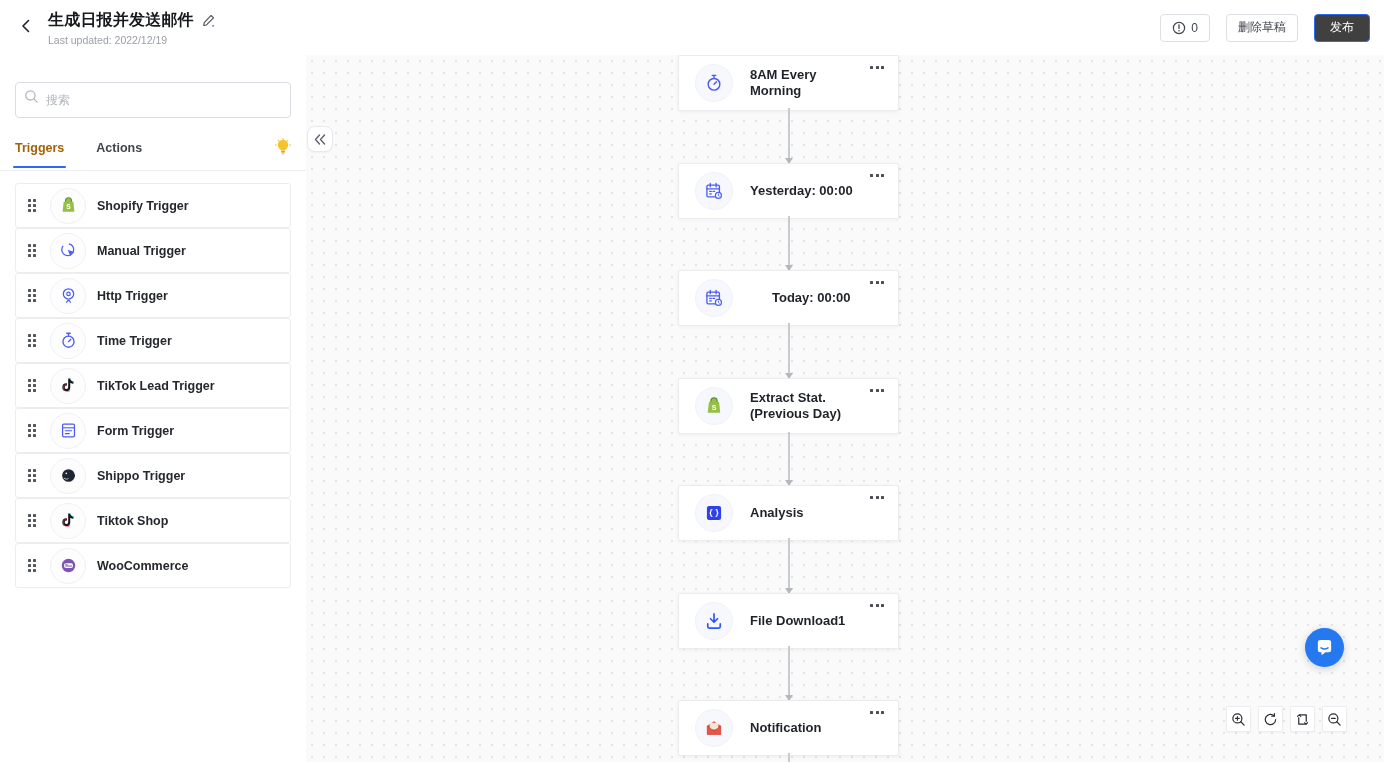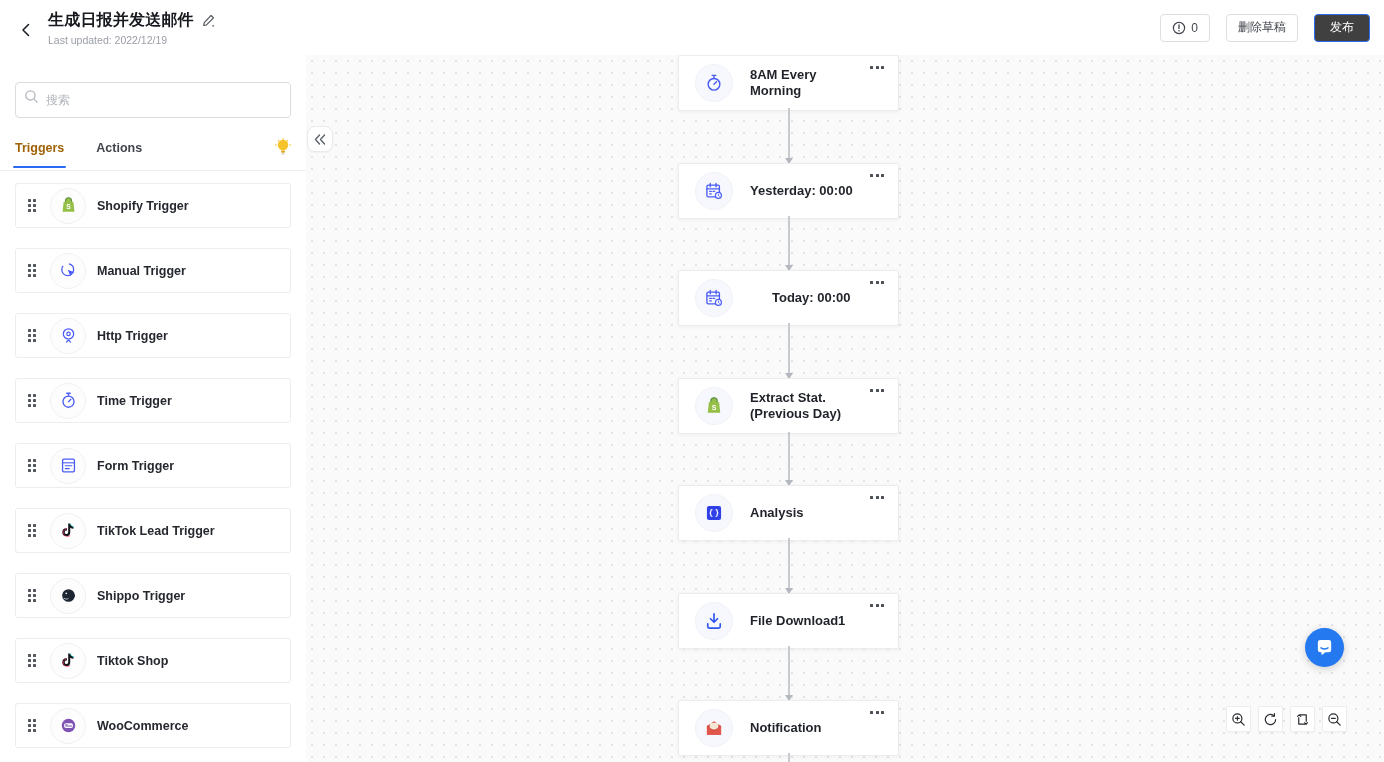--- a/index.html
+++ b/index.html
@@ -3,21 +3,21 @@
 <meta charset="utf-8">
 <style>
   * { margin:0; padding:0; box-sizing:border-box; }
   html,body { width:1384px; height:762px; }
   body { font-family:"Liberation Sans", sans-serif; background:#fff; }
   .page { position:relative; width:1384px; height:762px; overflow:hidden; background:#fff; }
 
   
   .header { position:absolute; top:0; left:0; right:0; height:55px; background:#fff; z-index:20;
             display:flex; align-items:center; justify-content:space-between; padding:0 14px; }
-  .header-left { display:flex; align-items:center; gap:10px; }
+  .header-left { display:flex; align-items:flex-start; gap:10px; }
   .back-btn { width:24px; height:24px; display:flex; align-items:center; justify-content:center;
               cursor:pointer; margin-top:4px; }
   .title-block {}
   .title-row { display:flex; align-items:center; gap:8px; }
   .wf-title { font-size:16px; font-weight:bold; color:#17191e; letter-spacing:.2px; }
   .wf-updated { font-size:10.5px; color:#9a9ea6; margin-top:3px; }
   .header-right { display:flex; align-items:center; gap:16px; }
   .hbtn { height:28px; display:inline-flex; align-items:center; justify-content:center; gap:5px;
           border:1px solid #dcdfe3; border-radius:4px; background:#fff; font-size:12px;
           color:#42464d; padding:0 11px; cursor:pointer; }
@@ -34,21 +34,21 @@
   .tabs { display:flex; align-items:center; margin-top:20px; padding:0 15px;
           border-bottom:1px solid #eceef1; position:relative; height:33px; }
   .tab { font-size:12.5px; color:#41454c; font-weight:bold; margin-right:32px; padding-bottom:12px;
          cursor:pointer; position:relative; }
   .tab.active { color:#a16207; }
   .tab.active::after { content:""; position:absolute; left:-2px; right:-2px; bottom:-1px;
                        height:2px; background:#2b6bf3; border-radius:1px; }
   .bulb { margin-left:auto; padding-bottom:10px; cursor:pointer; }
   .trigger-list { padding:12px 15px 0 15px; overflow:hidden; }
   .trigger-item { height:45px; border:1px solid #ebedf0; border-radius:3px; background:#fff;
-                  display:flex; align-items:center; margin-bottom:20px; padding:0 12px; cursor:grab; }
+                  display:flex; align-items:center; padding:0 12px; cursor:grab; }
   .drag-handle { display:grid; grid-template-columns:3px 3px; grid-gap:2px; margin-right:14px; }
   .drag-handle i { width:3px; height:3px; background:#53575e; border-radius:0.5px; display:block; }
   .item-icon { width:36px; height:36px; border-radius:50%; border:1px solid #f0f1f3; background:#fdfdfe;
                display:flex; align-items:center; justify-content:center; margin-right:11px; flex:none; }
   .item-label { font-size:12.5px; font-weight:bold; color:#25282e; }
 
   
   .canvas { position:absolute; top:55px; left:306px; right:0; bottom:0; background:#fafafa;
             background-image:radial-gradient(#e2e4e7 1px, transparent 1px);
             background-size:12px 12px; overflow:hidden; }
@@ -221,45 +221,45 @@
         <span class="drag-handle">
             <i></i>
             <i></i>
             <i></i>
             <i></i>
             <i></i>
             <i></i>
           </span>
         <span class="item-icon">
           <svg width="19" height="19" viewBox="0 0 24 24">
+              <path d="M14.2 3c.5 2.2 2 3.7 4.1 4v2.8c-1.5 0-2.9-.5-4.1-1.3v5.6a5 5 0 1 1-5-5c.3 0 .6 0 .9.1v2.9a2.2 2.2 0 1 0 1.5 2V3z" fill="#16181d"></path>
+              <path d="M14.2 3c.5 2.2 2 3.7 4.1 4v1.2" fill="none" stroke="#25f4ee" stroke-width=".8"></path>
+              <path d="M10.1 9.8a5 5 0 1 0 4.1 8.3" fill="none" stroke="#fe2c55" stroke-width=".8"></path>
+            </svg>
+        </span>
+        <span class="item-label">TikTok Lead Trigger</span>
+      </div>
+
+      <div class="trigger-item">
+        <span class="drag-handle">
+            <i></i>
+            <i></i>
+            <i></i>
+            <i></i>
+            <i></i>
+            <i></i>
+          </span>
+        <span class="item-icon">
+          <svg width="19" height="19" viewBox="0 0 24 24">
               <rect x="4.5" y="4" width="15" height="16" rx="1.6" fill="none" stroke="#4a5cf5" stroke-width="1.6"></rect>
               <path d="M4.5 8.6h15" stroke="#4a5cf5" stroke-width="1.4"></path>
               <path d="M8 12.4h8M8 16h5" stroke="#4a5cf5" stroke-width="1.4" stroke-linecap="round"></path>
             </svg>
         </span>
         <span class="item-label">Form Trigger</span>
-      </div>
-
-      <div class="trigger-item">
-        <span class="drag-handle">
-            <i></i>
-            <i></i>
-            <i></i>
-            <i></i>
-            <i></i>
-            <i></i>
-          </span>
-        <span class="item-icon">
-          <svg width="19" height="19" viewBox="0 0 24 24">
-              <path d="M14.2 3c.5 2.2 2 3.7 4.1 4v2.8c-1.5 0-2.9-.5-4.1-1.3v5.6a5 5 0 1 1-5-5c.3 0 .6 0 .9.1v2.9a2.2 2.2 0 1 0 1.5 2V3z" fill="#16181d"></path>
-              <path d="M14.2 3c.5 2.2 2 3.7 4.1 4v1.2" fill="none" stroke="#25f4ee" stroke-width=".8"></path>
-              <path d="M10.1 9.8a5 5 0 1 0 4.1 8.3" fill="none" stroke="#fe2c55" stroke-width=".8"></path>
-            </svg>
-        </span>
-        <span class="item-label">TikTok Lead Trigger</span>
       </div>
 
       <div class="trigger-item">
         <span class="drag-handle">
             <i></i>
             <i></i>
             <i></i>
             <i></i>
             <i></i>
             <i></i>

